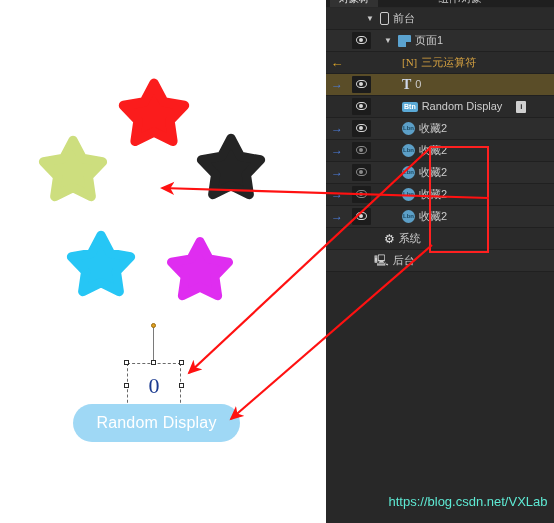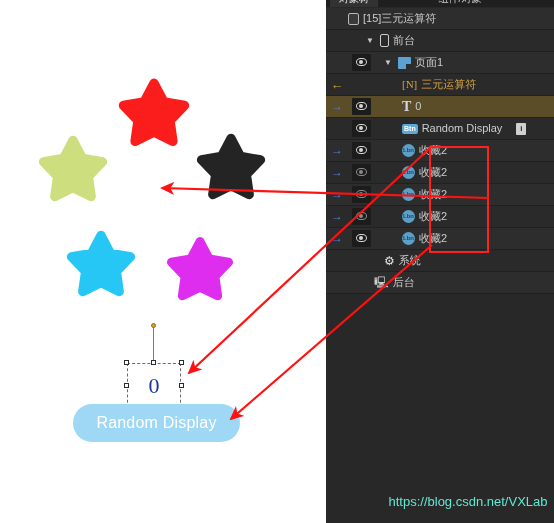--- a/index.html
+++ b/index.html
@@ -190,26 +190,20 @@
   </div>
 
   <div id="panel">
 
     <div id="tabbar">
       <div class="tab active" id="tab-objtree">对象树</div>
       <div class="tab" id="tab-components">组件/对象</div>
     </div>
 
     <div id="tree">
-        <div class="row">
-          <span class="label" style="left:22px;">
-            <span class="ico ico-app"></span>
-            <span class="txt">[15]三元运算符</span>
-          </span>
-        </div>
         <div class="row alt">
           <span class="label" style="left:40px;">
             <span class="twisty">▼</span>
             <span class="ico ico-phone"></span>
             <span class="txt">前台</span>
           </span>
         </div>
         <div class="row">
           <span class="gut2">
             <span class="gut-box">

